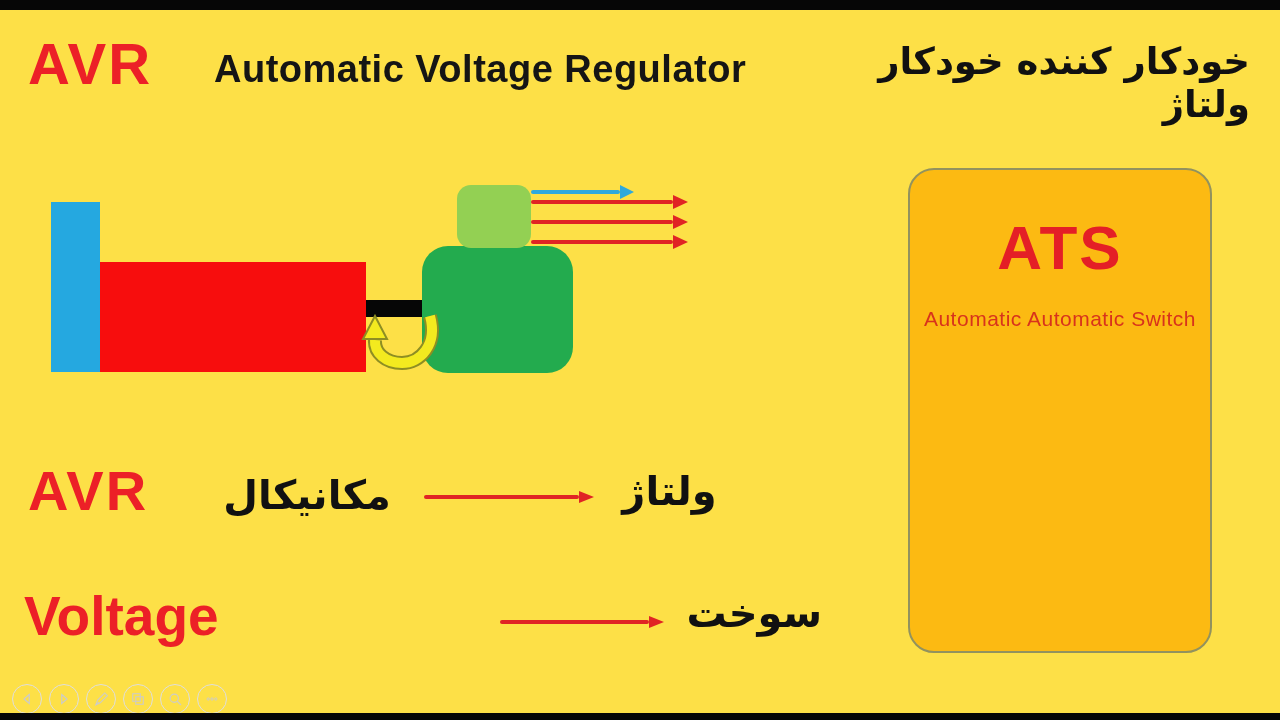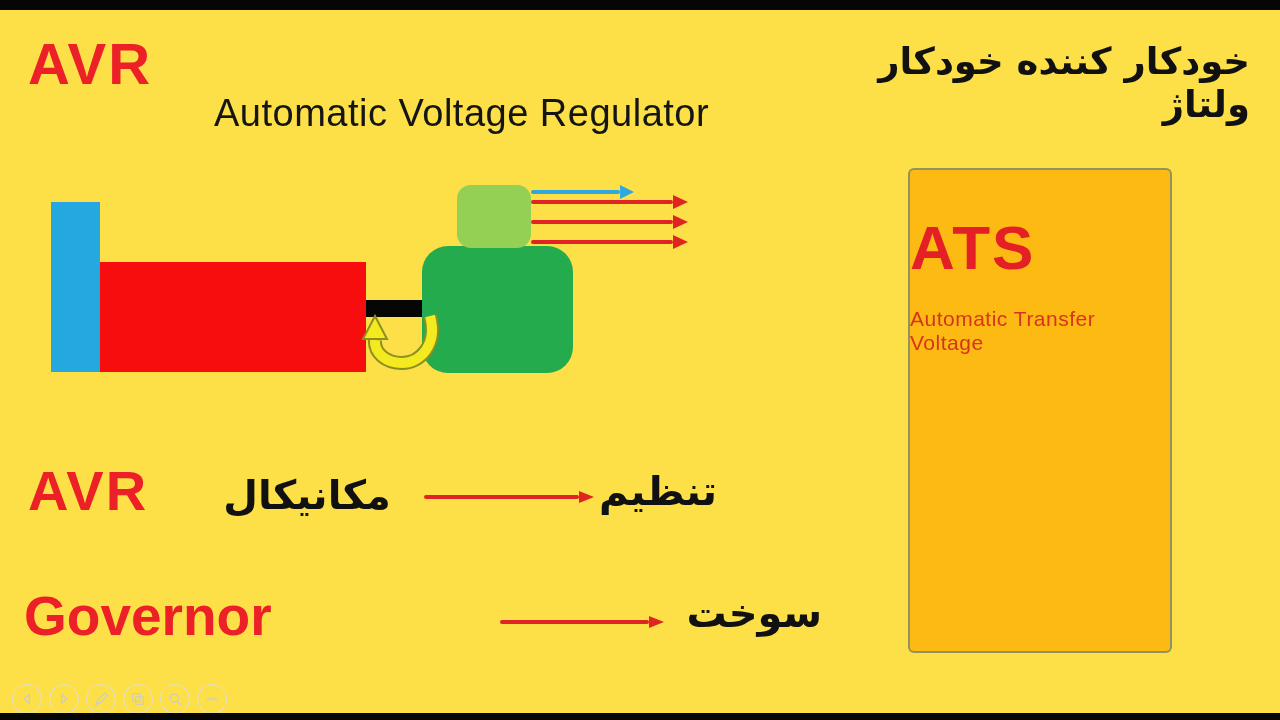--- a/index.html
+++ b/index.html
@@ -7,22 +7,22 @@
        font-family:"Liberation Sans", sans-serif;}
   .stage{position:relative;width:1280px;height:720px;background:#fde047;}
 
   .bar{position:absolute;left:0;width:1280px;background:var(--black,#000);}
   .bar.top{top:0;height:10px;}
   .bar.bottom{bottom:0;height:7px;}
 
   
   .hdr-acronym{position:absolute;left:28px;top:30px;font-size:58px;font-weight:bold;
                color:var(--red_text);letter-spacing:2px;}
-  .hdr-en{position:absolute;left:214px;top:48px;font-size:38px;font-weight:normal;
-          color:#151515;letter-spacing:.5px;margin-top:44px;}
+  .hdr-en{position:absolute;left:214px;top:48px;font-size:38px;font-weight:bold;
+          color:#151515;letter-spacing:.5px;}
   .hdr-fa{position:absolute;left:830px;top:40px;width:420px;text-align:right;direction:rtl;
           font-size:37px;font-weight:bold;color:#111;
           font-family:"DejaVu Sans","Liberation Sans",sans-serif;}
 
   
   .blue-rect{position:absolute;left:51px;top:202px;width:49px;height:170px;background:var(--blue_rect);}
   .red-rect{position:absolute;left:100px;top:262px;width:266px;height:110px;background:var(--red_shape);}
   .shaft{position:absolute;left:366px;top:300px;width:58px;height:17px;background:var(--black);}
   .green-body{position:absolute;left:422px;top:246px;width:151px;height:127px;
               background:var(--green_dark);border-radius:26px;}
@@ -34,23 +34,23 @@
   .h-arrow .head{position:absolute;top:-5px;width:0;height:0;
                  border-top:7px solid transparent;border-bottom:7px solid transparent;}
   .h-arrow.blue .line{background:var(--blue_arrow);}
   .h-arrow.blue .head{border-left:14px solid var(--blue_arrow);}
   .h-arrow.red .line{background:var(--red_arrow);}
   .h-arrow.red .head{border-left:15px solid var(--red_arrow);}
 
   .yellow-arrow{position:absolute;left:360px;top:313px;}
 
   
-  .ats{position:absolute;left:908px;top:168px;width:264px;height:485px;
+  .ats{position:absolute;left:908px;top:168px;width:304px;height:485px;
        background:var(--amber);border:2px solid var(--amber_border);
-       border-radius:6px;box-sizing:border-box;text-align:left;}
+       border-radius:26px;box-sizing:border-box;text-align:center;}
   .ats-title{margin-top:42px;font-size:62px;font-weight:bold;color:var(--ats_title);letter-spacing:2px;}
   .ats-sub{margin-top:24px;font-size:21px;color:var(--ats_subtitle);letter-spacing:.5px;}
 
   
   .row-acronym{position:absolute;font-weight:bold;color:var(--red_text);}
   .row-fa{position:absolute;font-weight:bold;color:#111;direction:rtl;text-align:center;
           font-family:"DejaVu Sans","Liberation Sans",sans-serif;font-size:40px;}
   .lbl-avr2{left:28px;top:458px;font-size:56px;letter-spacing:2px;}
   .lbl-gov{left:24px;top:584px;font-size:55px;}
   .fa-elec{left:222px;top:472px;width:170px;}
@@ -103,32 +103,32 @@
   </div>
 
   <svg class="yellow-arrow" width="82" height="58" viewBox="0 0 82 58">
     <path d="M 70 3 C 78 32 60 50 42 50 C 26 50 14 40 15 27" fill="none" stroke="var(--yellow_stroke)" stroke-width="14" stroke-linecap="butt"></path>
     <path d="M 70 3 C 78 32 60 50 42 50 C 26 50 14 40 15 27" fill="none" stroke="var(--yellow_fill)" stroke-width="10" stroke-linecap="butt"></path>
     <polygon points="3,26 27,26 15,3" fill="var(--yellow_fill)" stroke="var(--yellow_stroke)" stroke-width="2"></polygon>
   </svg>
 
   <div class="ats">
     <div class="ats-title">ATS</div>
-    <div class="ats-sub">Automatic Transfer Voltage</div>
+    <div class="ats-sub">Automatic Automatic Switch</div>
   </div>
 
   <div class="row-acronym lbl-avr2">AVR</div>
   <div class="row-fa fa-elec">مکانیکال</div>
   <div class="h-arrow red row-arrow" style="left:424px;top:495px;">
     <div class="line" style="width:155px;"></div>
       <div class="head" style="left:155px;"></div>
   </div>
-  <div class="row-fa fa-volt">تنظیم</div>
+  <div class="row-fa fa-volt">ولتاژ</div>
 
-  <div class="row-acronym lbl-gov">Governor</div>
+  <div class="row-acronym lbl-gov">Voltage</div>
   <div class="h-arrow red row-arrow" style="left:500px;top:620px;">
     <div class="line" style="width:149px;"></div>
       <div class="head" style="left:149px;"></div>
   </div>
   <div class="row-fa fa-fuel">سوخت</div>
 
   <div class="toolbar">
     <button class="tbtn">
       <svg width="18" height="18" viewBox="0 0 24 24">
         <polygon points="15,6 8,12 15,18" fill="none" stroke="var(--icon_gray)" stroke-width="1.6"></polygon>

